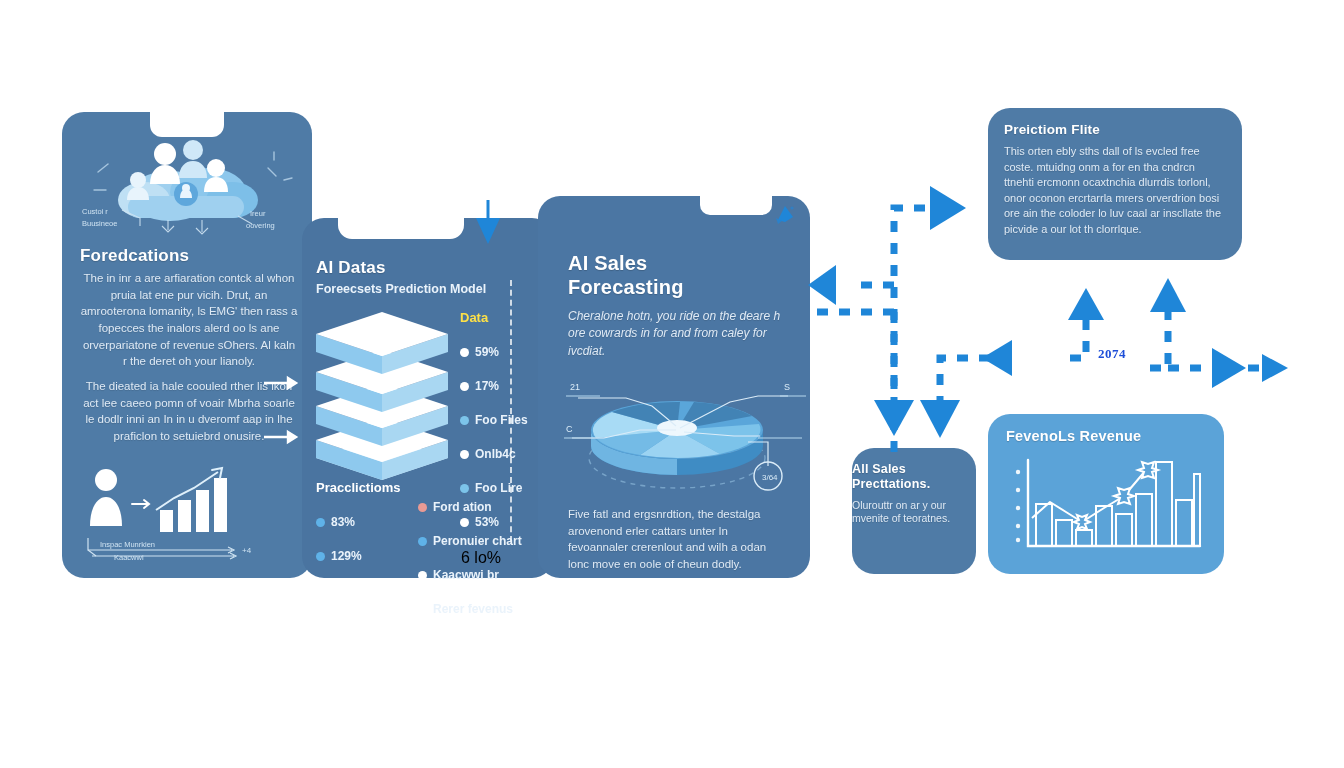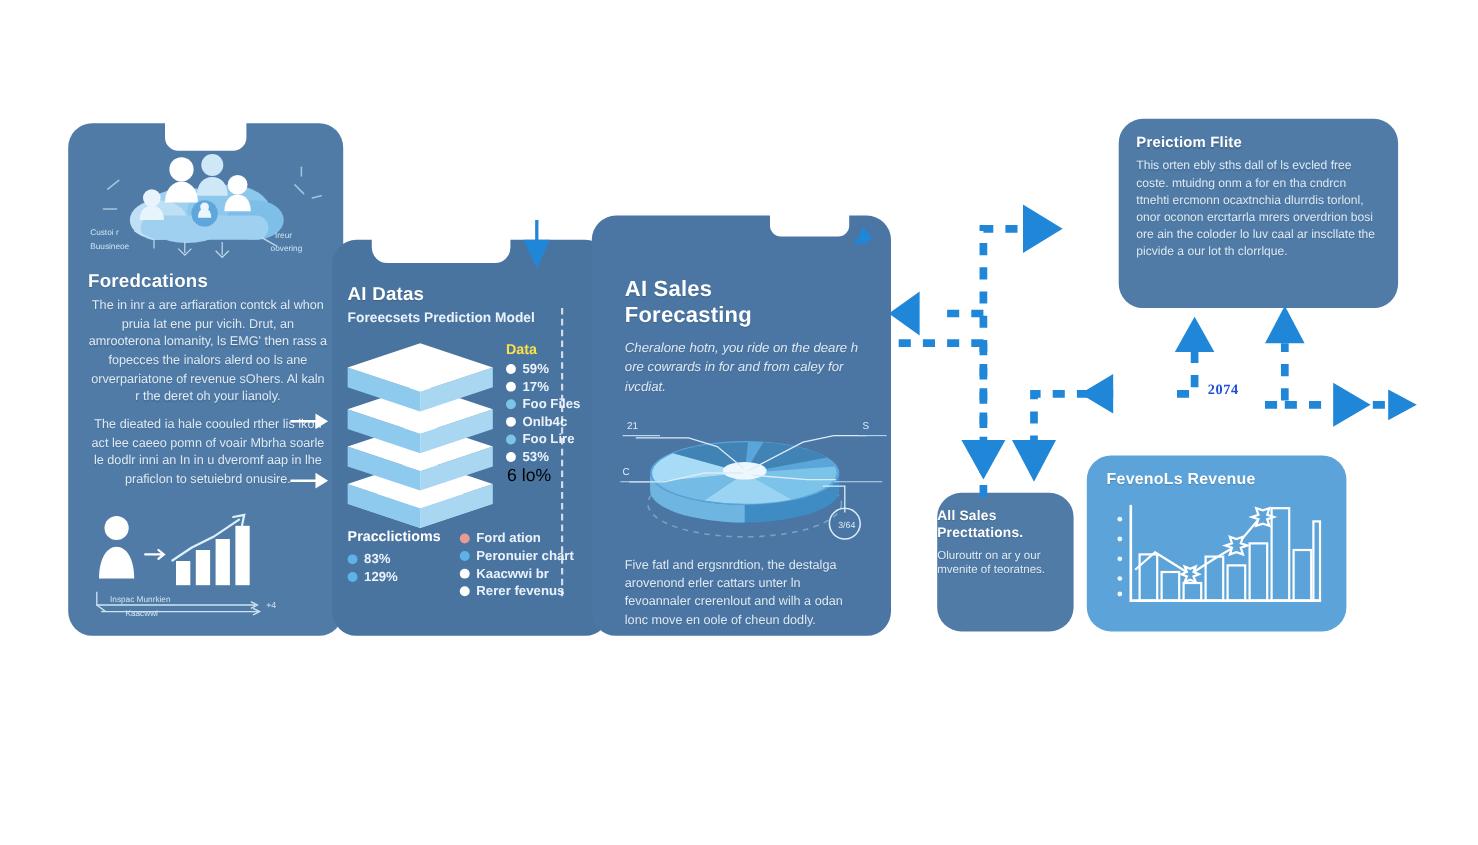--- a/index.html
+++ b/index.html
@@ -45,21 +45,21 @@
   #card2 { left: 302px; top: 218px; width: 252px; height: 360px; }
   #card2 .topnotch {
     position: absolute; left: 36px; top: -1px; width: 126px; height: 22px;
     background: #ffffff; border-bottom-left-radius: 14px; border-bottom-right-radius: 14px;
   }
   #card2 .t-main { position: absolute; left: 14px; top: 40px; font-size: 17px; }
   #card2 .t-sub  { position: absolute; left: 14px; top: 64px; font-size: 12.5px; }
   #card2 .stackwrap { position: absolute; left: 0px; top: 90px; width: 160px; height: 160px; }
   #card2 .datacol { position: absolute; left: 158px; top: 92px; width: 92px; }
   #card2 .datacol .dhead { color: #fde047; font-weight: 700; font-size: 13px; margin-bottom: 3px; }
-  #card2 .dotrow { display: flex; align-items: center; gap: 6px; margin: 2px 0; }
+  #card2 .dotrow { display: flex; align-items: center; gap: 6px; margin: 20px 0; }
   #card2 .dotrow .dot { width: 9px; height: 9px; border-radius: 50%; flex: 0 0 auto; }
   #card2 .dotrow .dlab { color: #eaf3fb; font-size: 12px; font-weight: 600; }
   #card2 .vdash {
     position: absolute; left: 208px; top: 62px; width: 0; height: 262px;
     border-left: 2px dashed rgba(255,255,255,.75);
   }
   #card2 .pred { position: absolute; left: 14px; top: 262px; width: 108px; }
   #card2 .pred .phead { color: #fff; font-weight: 700; font-size: 13px; margin-bottom: 6px; }
   #card2 .leg2 { position: absolute; left: 116px; top: 262px; width: 124px; }
   #card2 .arrow-in { position: absolute; left: -38px; width: 40px; height: 14px; }
@@ -69,21 +69,21 @@
   #card3 .topnotch {
     position: absolute; left: 162px; top: -1px; width: 72px; height: 20px;
     background: #ffffff; border-bottom-left-radius: 10px; border-bottom-right-radius: 10px;
   }
   #card3 .t-main { position: absolute; left: 30px; top: 56px; font-size: 20px; line-height: 1.18; }
   #card3 .t-body { position: absolute; left: 30px; right: 22px; top: 112px; font-size: 12px; font-style: italic; }
   #card3 .pie { position: absolute; left: 6px; top: 158px; width: 266px; height: 150px; }
   #card3 .t-body2 { position: absolute; left: 30px; right: 22px; top: 310px; font-size: 11.5px; }
 
   
-  #card4 { left: 988px; top: 108px; width: 254px; height: 172px; padding: 14px 16px; margin-left: 29px; }
+  #card4 { left: 988px; top: 108px; width: 254px; height: 152px; padding: 14px 16px; }
   #card4 .t-main { font-size: 13.5px; margin-bottom: 7px; }
   #card4 .t-body { font-size: 11px; line-height: 1.42; }
 
   
   #card5 { left: 852px; top: 448px; width: 124px; height: 126px; padding: 14px 0; }
   #card5 .t-main { font-size: 12.5px; line-height: 1.22; margin-bottom: 6px; }
   #card5 .t-body { font-size: 10.5px; line-height: 1.32; }
 
   
   #card6 { left: 988px; top: 414px; width: 236px; height: 160px; }

